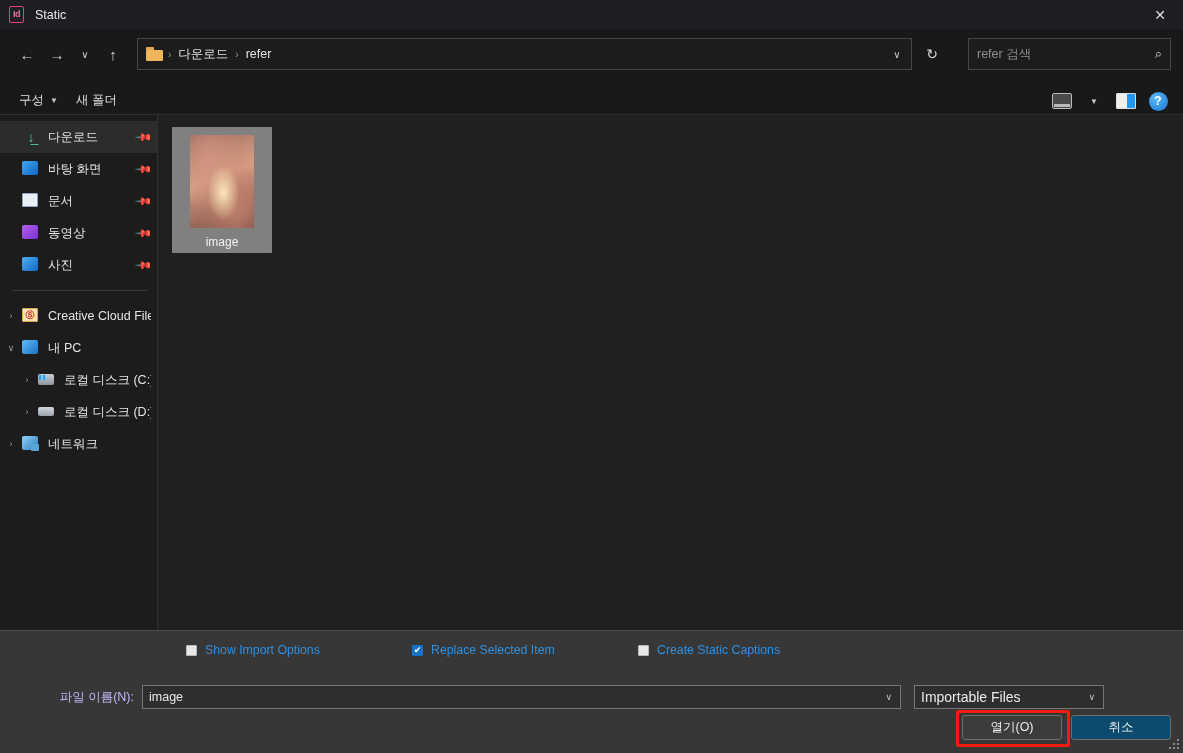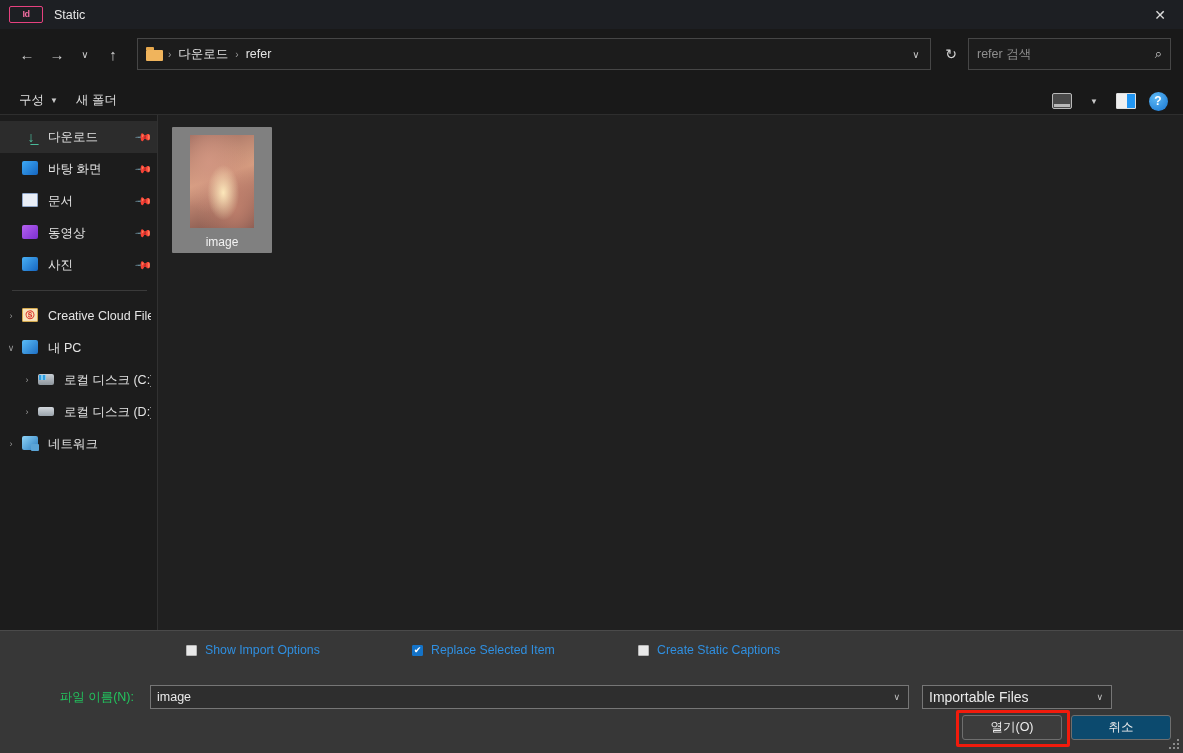--- a/index.html
+++ b/index.html
@@ -18,21 +18,21 @@
 
   
   .titlebar {
     height: 29px; min-height: 29px;
     background: #1d1f23;
     display: flex; align-items: center;
     padding-left: 9px;
     position: relative;
   }
   .id-logo {
-    width: 34px; height: 17px;
+    width: 15px; height: 17px;
     border: 1.6px solid #e6417f;
     border-radius: 2px;
     display: flex; align-items: center; justify-content: center;
     font-size: 9px; font-weight: bold; color: #f06ca0;
     letter-spacing: -0.5px;
     line-height: 1;
   }
   .title-text {
     margin-left: 11px;
     color: #e8e8e8; font-size: 12.5px;
@@ -94,21 +94,21 @@
     color: #c8c8c8; font-size: 10px;
   }
   .refresh {
     width: 32px; height: 32px;
     display: flex; align-items: center; justify-content: center;
     color: #d4d4d4; font-size: 14px;
     margin-left: 4px;
   }
   .searchbox {
     width: 203px; height: 32px;
-    margin-left: 1px;
+    margin-left: 20px;
     background: #1c1c1c;
     border: 1px solid #464646;
     display: flex; align-items: center;
     padding: 0 8px;
   }
   .searchbox .ph { flex: 1; color: #8e8e8e; font-size: 12.5px; }
   .searchbox .mag { color: #d0d0d0; font-size: 13px; }
 
   
   .cmdbar {
@@ -277,22 +277,22 @@
     color: #fff; font-size: 9px; line-height: 1;
   }
   .opt-lbl { color: #2f8fe0; font-size: 12.3px; }
 
   .filename-row {
     display: flex; align-items: center;
     position: absolute; left: 0; right: 0; top: 54px;
     padding: 0 12px;
   }
   .fn-label {
-    color: #22c55e; font-size: 12.5px;
-    width: 82px; text-align: right; margin-right: 16px;
+    color: #c4b5fd; font-size: 12.5px;
+    width: 82px; text-align: right; margin-right: 8px;
     margin-left: 40px;
   }
   .fn-input {
     width: 759px; height: 24px;
     background: #2e2e2e;
     border: 1px solid #767676;
     display: flex; align-items: center;
     padding: 0 4px 0 6px;
   }
   .fn-input .val { flex: 1; color: #eaeaea; font-size: 12.5px; }

